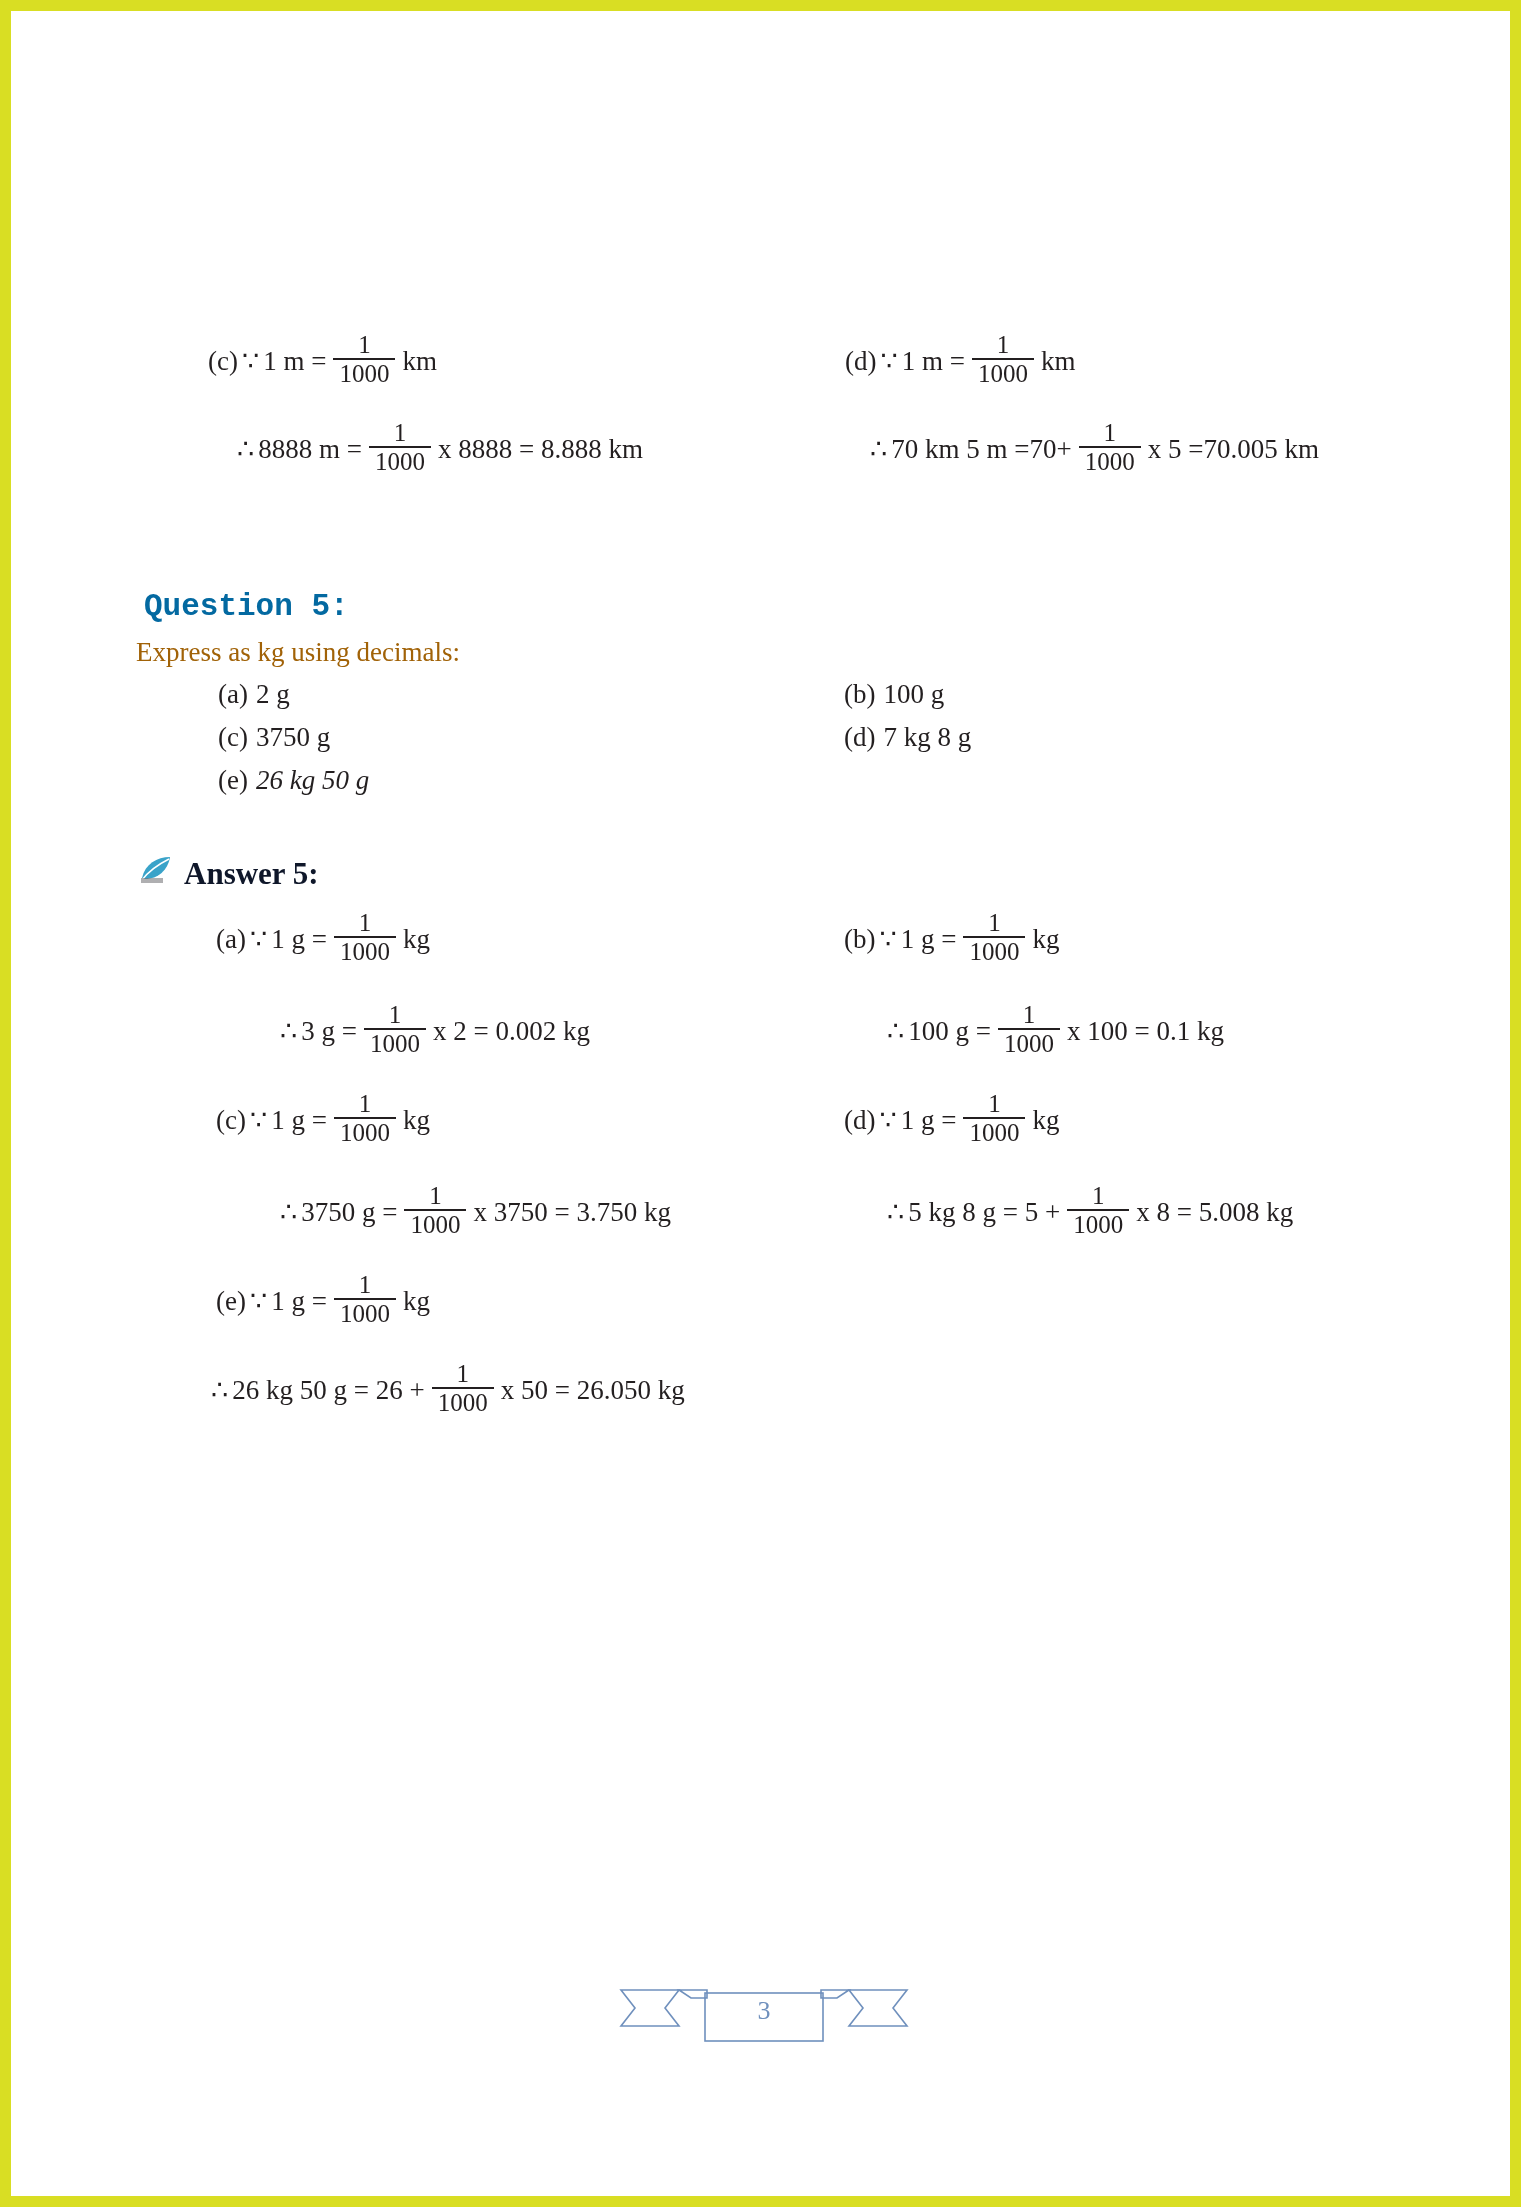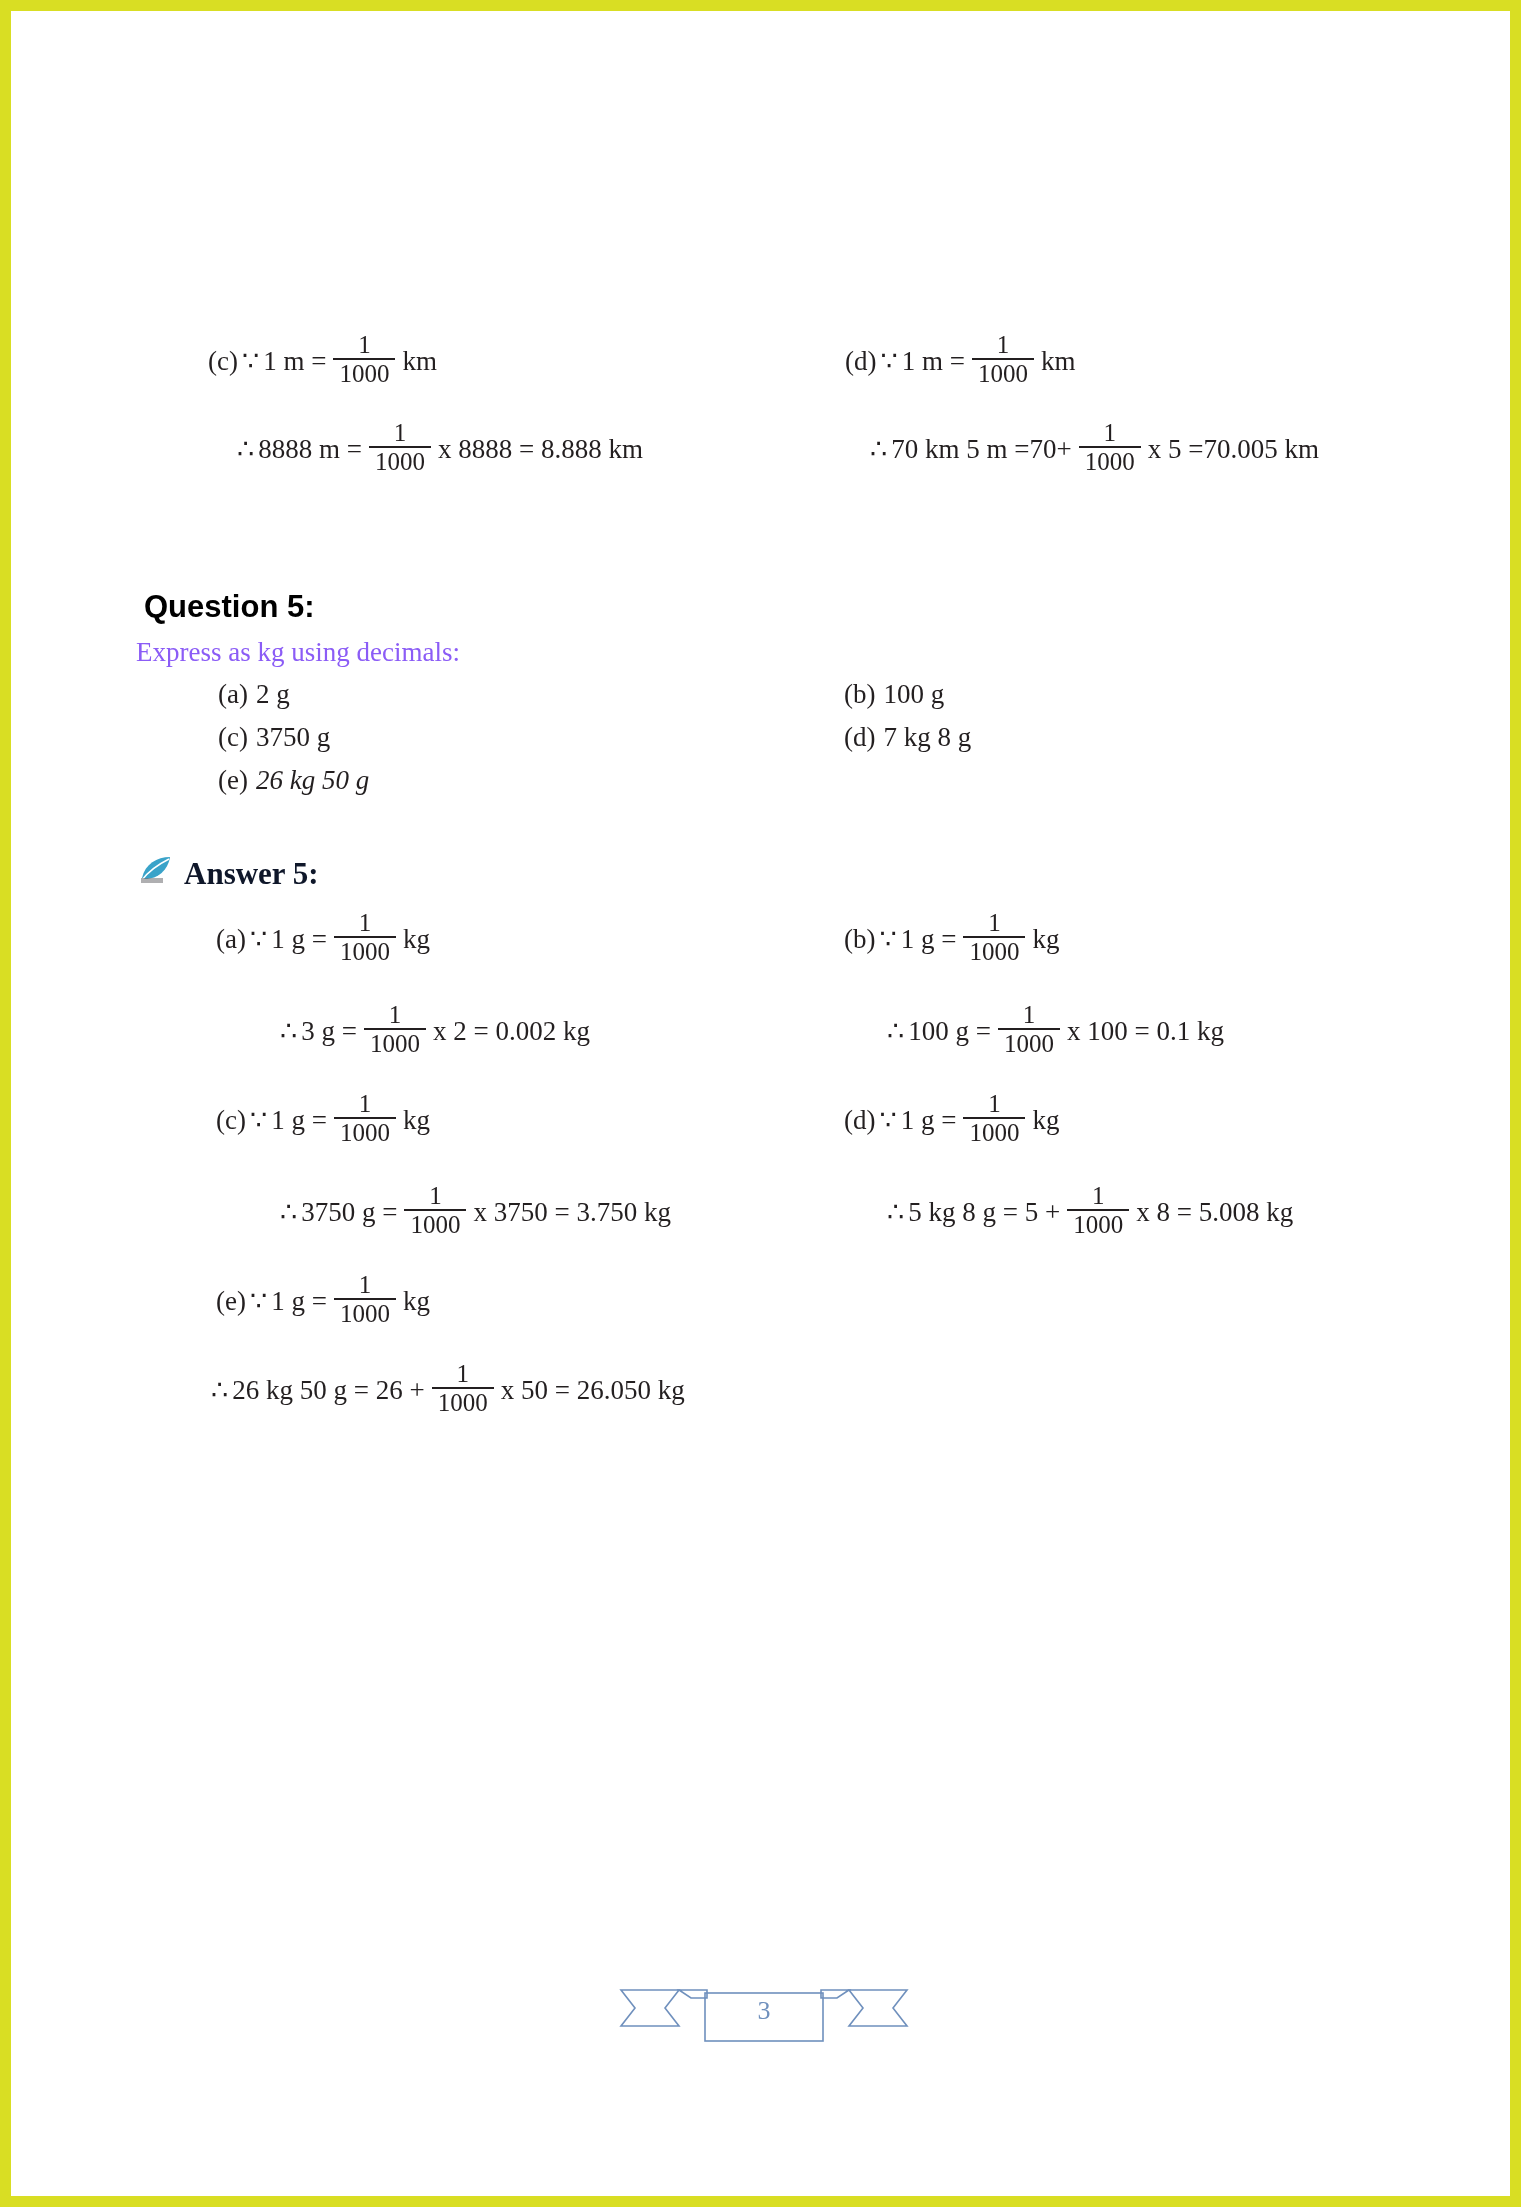--- a/index.html
+++ b/index.html
@@ -70,45 +70,45 @@
     font-size: 25px;
     line-height: 1.12;
     padding: 0 6px;
   }
 
   .sym { font-size: 27px; padding: 0 4px; }
 
   
   .q-head {
     position: absolute;
-    font-family: Liberation Sans, sans-serif;
+    font-family: Liberation Mono, monospace;
     font-weight: bold;
     font-size: 31px;
-    color: #000000;
+    color: #0369a1;
     white-space: nowrap;
   }
   .a-head {
     position: absolute;
     font-family: "Liberation Serif", serif;
     font-weight: bold;
     font-size: 31px;
     color: #0f172a;
     white-space: nowrap;
   }
   .leaf-icon {
     position: absolute;
     width: 34px;
     height: 30px;
   }
 
   .prompt {
     position: absolute;
     font-family: "Liberation Serif", serif;
     font-size: 27px;
-    color: #8b5cf6;
+    color: #a16207;
     white-space: nowrap;
   }
 
   
   .ribbon {
     position: absolute;
     left: 608px;
     top: 1957px;
     width: 290px;
     height: 80px;

